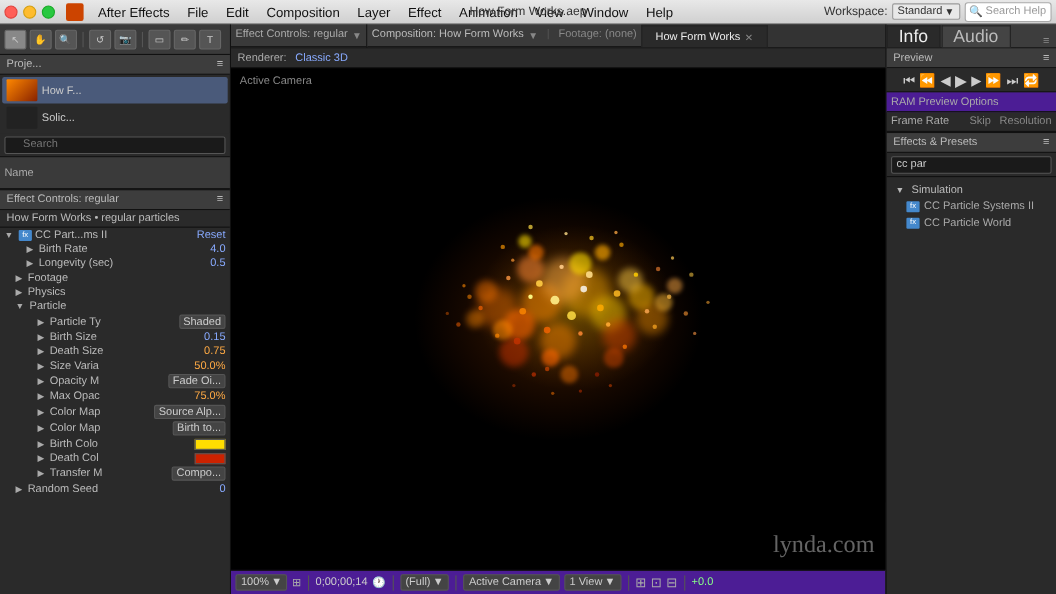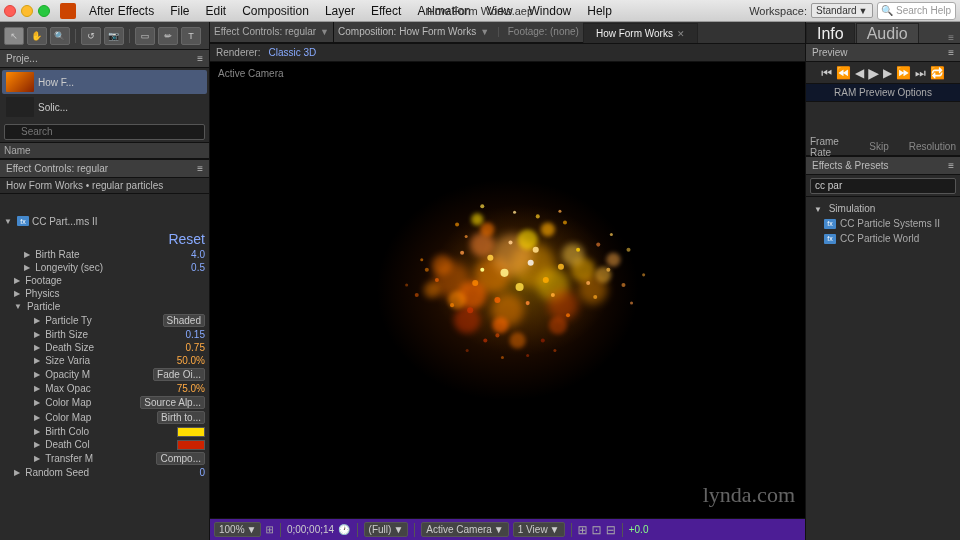--- a/index.html
+++ b/index.html
@@ -28,36 +28,36 @@
     #project-content { padding: 2px; display: flex; flex-direction: column; gap: 1px; }
     .project-item { display: flex; align-items: center; gap: 4px; padding: 2px 4px; cursor: pointer; border-radius: 2px; }
     .project-item.selected { background: #4a5a7a; }
     .project-thumb { width: 28px; height: 20px; background: #ff8800; border-radius: 1px; flex-shrink: 0; }
     .project-thumb.dark { background: #222; }
     .project-label { font-size: 10px; color: #ccc; }
 
     #search-row { height: 22px; background: #2a2a2a; display: flex; align-items: center; padding: 2px 4px; border-bottom: 1px solid #111; }
     #search-row input { width: 100%; height: 16px; background: #1a1a1a; border: 1px solid #555; border-radius: 2px; color: #ccc; font-size: 10px; padding: 0 4px; }
 
-    #name-col-header { height: 16px; background: #3a3a3a; display: flex; align-items: center; padding: 0 4px; font-size: 10px; color: #aaa; border-bottom: 1px solid #111; }
+    #name-col-header { height: 29px; background: #3a3a3a; display: flex; align-items: center; padding: 0 4px; font-size: 10px; color: #aaa; border-bottom: 1px solid #111; }
 
     
     #effect-controls { flex: 1; overflow-y: auto; background: #2a2a2a; border-top: 1px solid #111; }
     #effect-header { height: 18px; background: #3d3d3d; display: flex; align-items: center; justify-content: space-between; padding: 0 6px; font-size: 10px; color: #bbb; border-bottom: 1px solid #111; }
     .ec-title { font-size: 10px; color: #bbb; }
     .ec-row { display: flex; align-items: center; padding: 1px 4px; gap: 3px; font-size: 10px; color: #ccc; cursor: pointer; }
     .ec-indent1 { padding-left: 14px; }
     .ec-indent2 { padding-left: 24px; }
     .ec-indent3 { padding-left: 34px; }
     .triangle { color: #aaa; font-size: 8px; margin-right: 2px; }
     .ec-label { flex: 1; font-size: 10px; color: #bbb; }
     .ec-value { font-size: 10px; color: #88aaff; }
     .ec-value.orange { color: #ffaa44; }
     .ec-color-swatch { width: 28px; height: 10px; display: inline-block; border: 1px solid #555; }
-    .reset-btn { font-size: 14px; color: #88aaff; cursor: pointer; margin-left: 4px; margin-top: 36px; }
+    .reset-btn { font-size: 10px; color: #88aaff; cursor: pointer; margin-left: 4px; }
     .dropdown-val { font-size: 10px; color: #ccc; background: #444; border: 1px solid #555; padding: 0 3px; border-radius: 2px; }
 
     
     #center-area { flex: 1; display: flex; flex-direction: column; }
 
     
     #tabs-row { height: 22px; background: #333; border-bottom: 1px solid #111; display: flex; align-items: flex-end; }
     .tab { height: 20px; padding: 0 12px; background: #444; border: 1px solid #222; border-bottom: none; font-size: 10px; color: #bbb; display: flex; align-items: center; cursor: pointer; margin-right: 1px; }
     .tab.active { background: #2a2a2a; color: #eee; }
     .tab .close { margin-left: 4px; color: #888; font-size: 9px; }
@@ -80,23 +80,23 @@
     #right-tabs { height: 22px; background: #3d3d3d; display: flex; align-items: flex-end; border-bottom: 1px solid #111; }
     .right-tab { height: 20px; padding: 0 10px; background: #444; border: 1px solid #222; border-bottom: none; font-size: 16px; color: #bbb; display: flex; align-items: center; cursor: pointer; margin-right: 1px; }
     .right-tab.active { background: #2a2a2a; color: #eee; }
     #search-help { height: 18px; background: #fff; border: 1px solid #aaa; border-radius: 3px; display: flex; align-items: center; padding: 0 4px; font-size: 10px; color: #999; }
 
     
     #preview-section { border-bottom: 1px solid #111; }
     #preview-header { height: 18px; background: #3d3d3d; display: flex; align-items: center; justify-content: space-between; padding: 0 6px; font-size: 10px; color: #bbb; border-bottom: 1px solid #111; }
     #preview-controls { height: 22px; background: #2a2a2a; display: flex; align-items: center; justify-content: center; gap: 4px; padding: 2px; border-bottom: 1px solid #111; }
     .prev-btn { color: #ccc; font-size: 12px; cursor: pointer; background: none; border: none; }
-    #ram-preview { height: 18px; background: #0f172a; display: flex; align-items: center; padding: 0 4px; font-size: 10px; color: #aaa; justify-content: center; border-bottom: 1px solid #111; cursor: pointer; }
-
-    #frame-rate-row { height: 18px; display: flex; align-items: center; padding: 0 4px; gap: 20px; font-size: 10px; color: #aaa; border-bottom: 1px solid #111; margin-top: 36px; }
+    #ram-preview { height: 18px; background: #4c1d95; display: flex; align-items: center; padding: 0 4px; font-size: 10px; color: #aaa; justify-content: flex-start; border-bottom: 1px solid #111; cursor: pointer; }
+
+    #frame-rate-row { height: 18px; display: flex; align-items: center; padding: 0 4px; gap: 8px; font-size: 10px; color: #aaa; border-bottom: 1px solid #111; }
     .fr-label { font-size: 10px; color: #aaa; }
 
     
     #effects-presets { flex: 1; overflow: hidden; display: flex; flex-direction: column; }
     #ep-header { height: 18px; background: #3d3d3d; display: flex; align-items: center; justify-content: space-between; padding: 0 6px; font-size: 10px; color: #bbb; border-bottom: 1px solid #111; }
     #ep-search { height: 22px; display: flex; align-items: center; padding: 2px 4px; border-bottom: 1px solid #111; }
     #ep-search input { width: 100%; height: 16px; background: #1a1a1a; border: 1px solid #555; border-radius: 2px; color: #ccc; font-size: 10px; padding: 0 4px; }
     #ep-content { flex: 1; overflow-y: auto; padding: 4px; }
     .ep-category { font-size: 10px; color: #bbb; padding: 2px 4px; cursor: pointer; }
     .ep-item { font-size: 10px; color: #aaa; padding: 2px 14px; cursor: pointer; display: flex; align-items: center; gap: 4px; }

